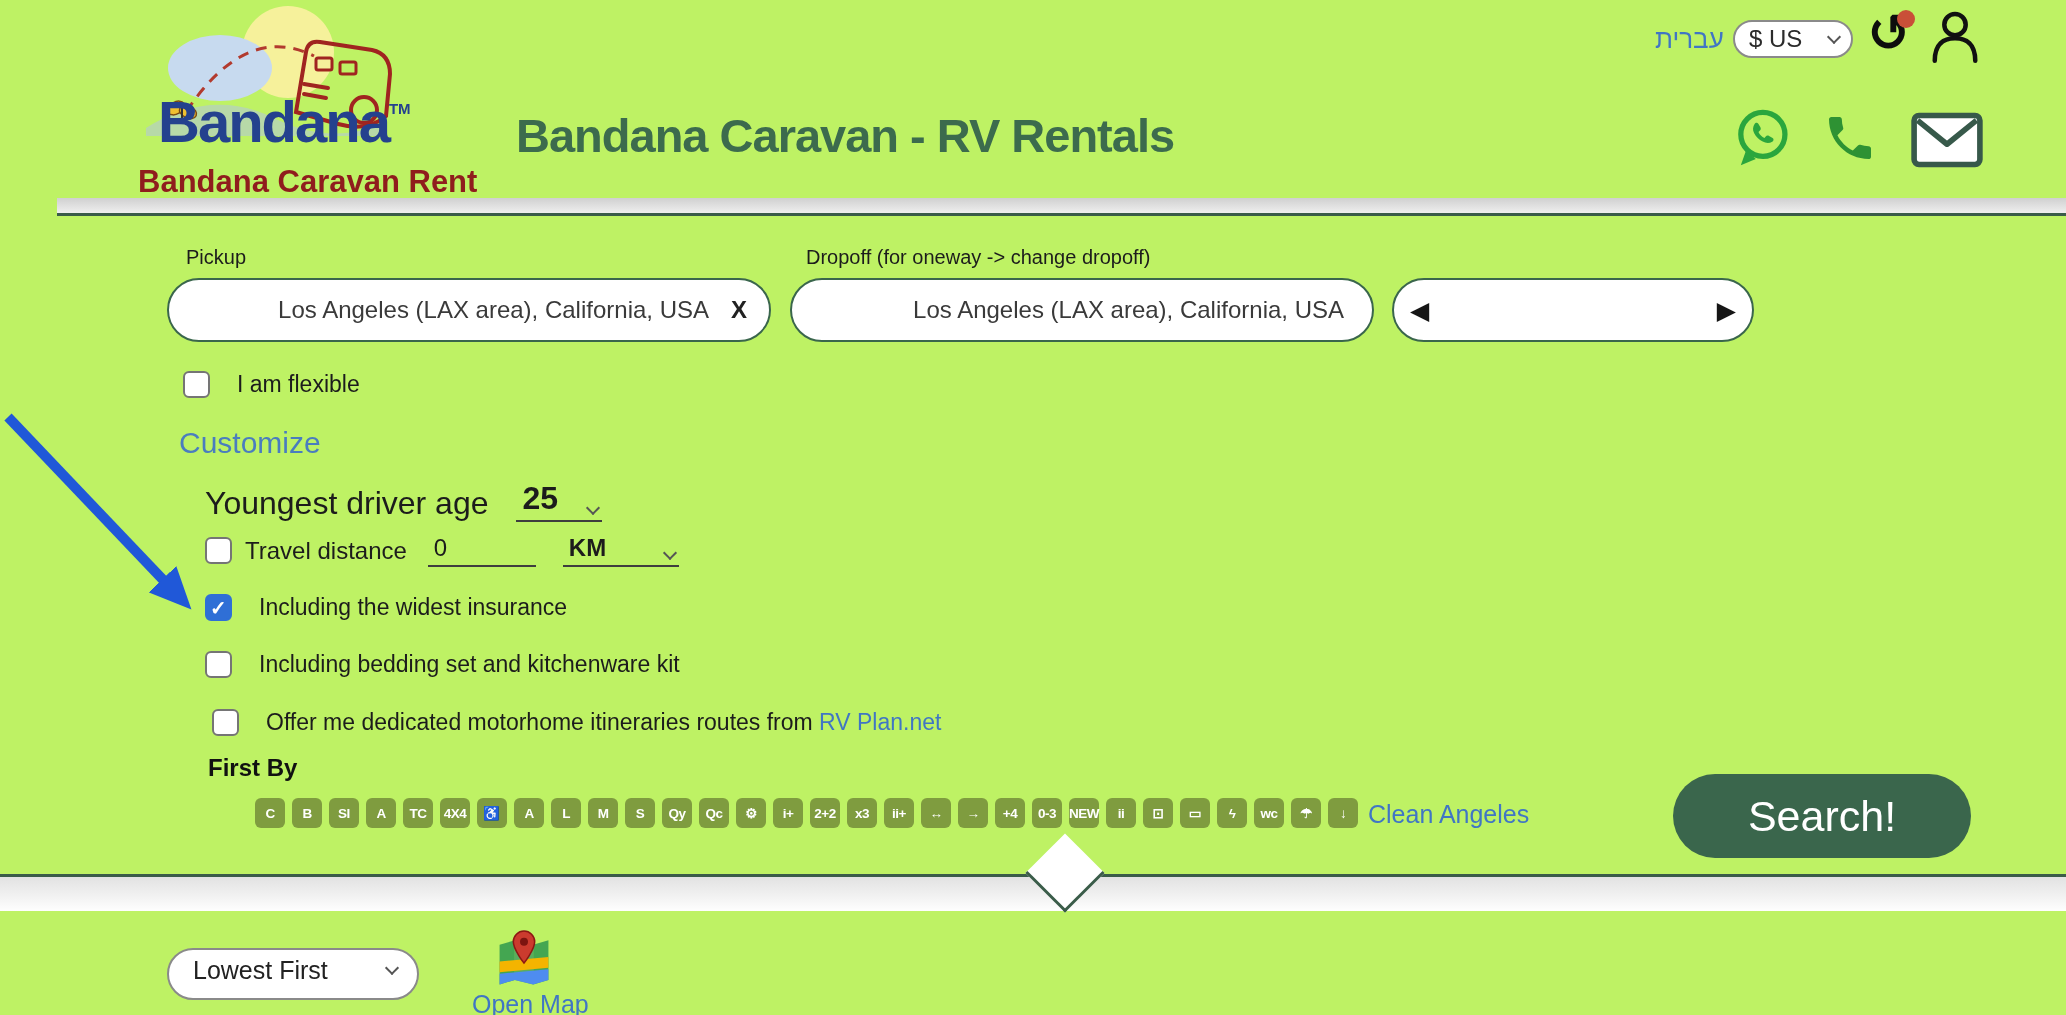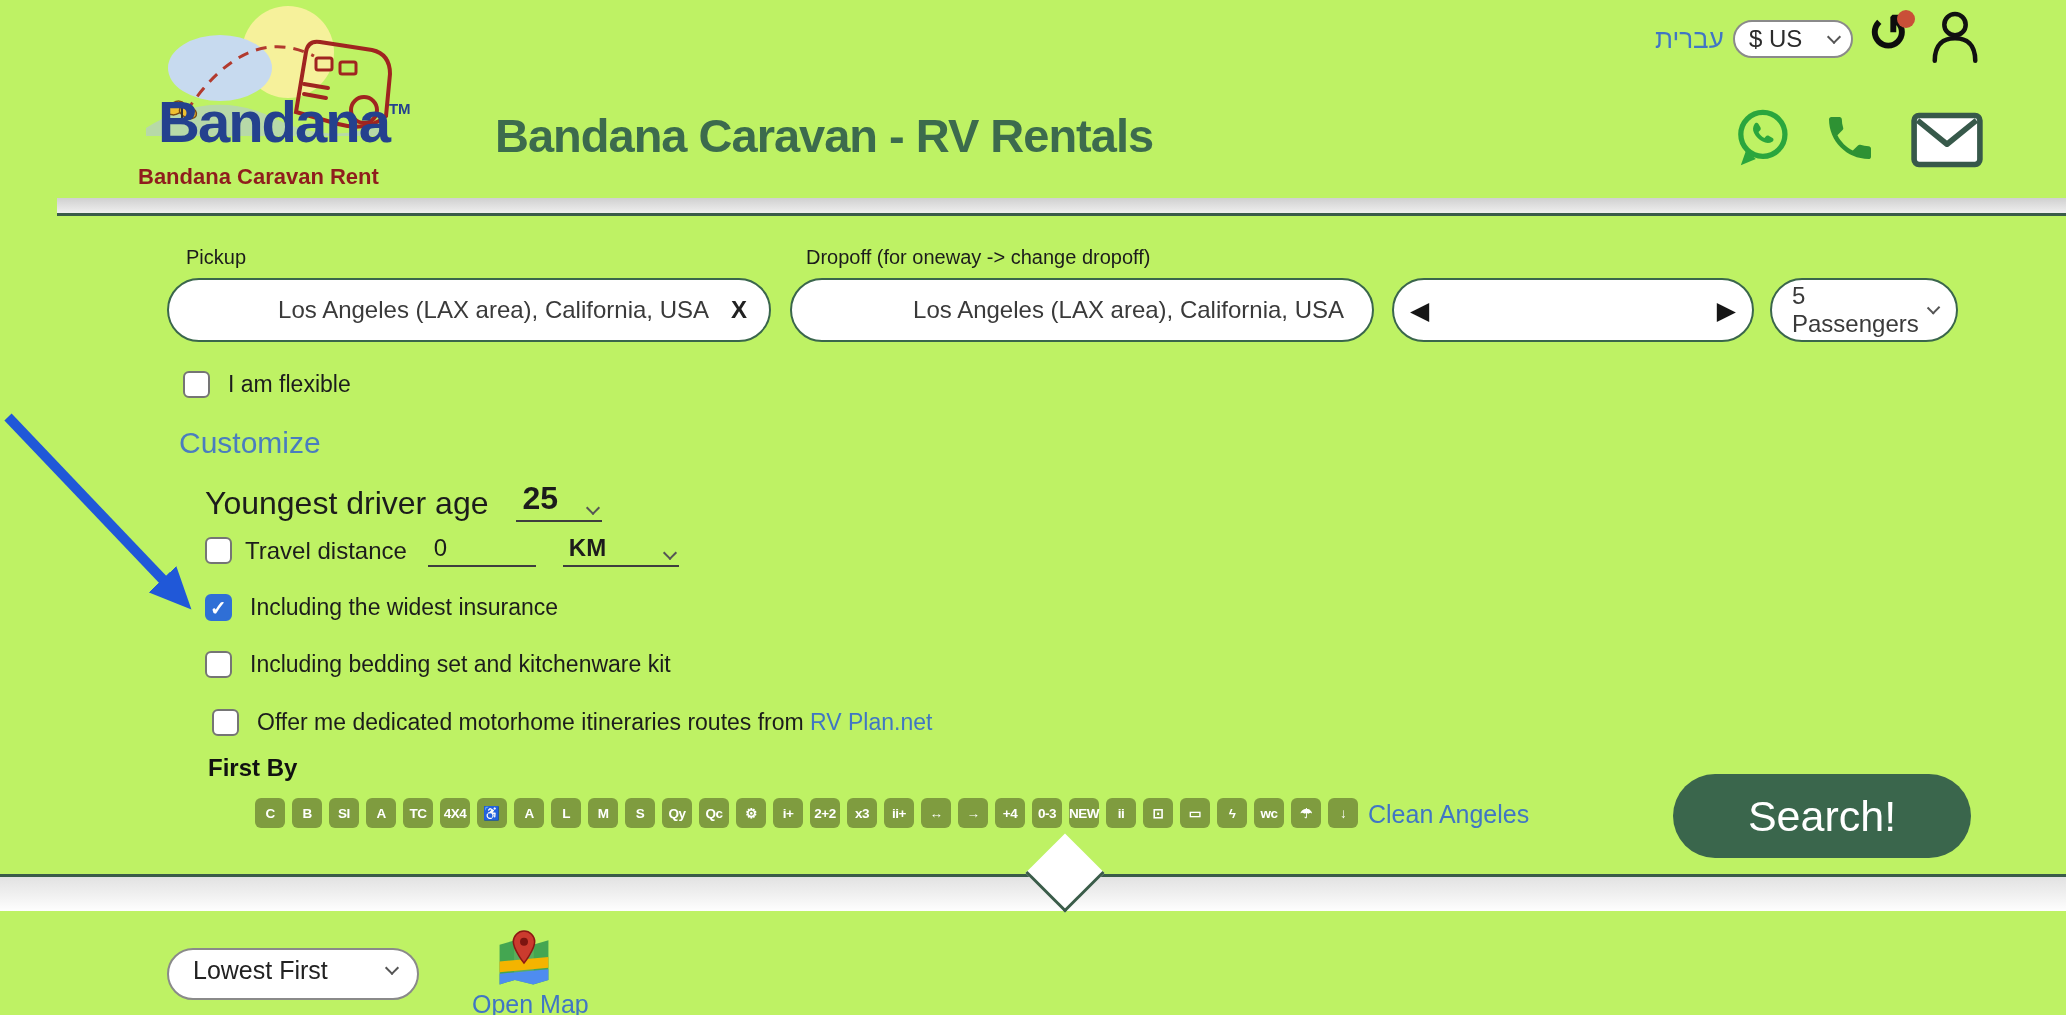--- a/index.html
+++ b/index.html
@@ -15,38 +15,38 @@
           transform:rotate(45deg); margin-top:-4px; }
   .history-btn { position:absolute; left:1860px; top:2px; width:58px; height:64px; font-size:52px; font-weight:bold;
                  color:#0d0d0d; line-height:62px; text-align:center; cursor:pointer; }
   .notif-dot { position:absolute; right:3px; top:8px; width:18px; height:18px; border-radius:50%; background:#c94f38; }
   .person-btn { position:absolute; left:1928px; top:8px; width:54px; height:58px; cursor:pointer; }
 
   .logo-art { position:absolute; left:128px; top:0px; width:292px; height:136px; }
   .brand-word { position:absolute; left:158px; top:88px; font-size:58px; font-weight:bold; color:#24418e;
                 letter-spacing:-2px; z-index:2; }
   .brand-tm { font-size:15px; vertical-align:28px; letter-spacing:0; }
-  .brand-sub { position:absolute; left:138px; top:164px; font-size:22px; font-weight:bold; color:#8f1d1d; z-index:2; }
-
-  .page-title { position:absolute; left:495px; top:108px; font-size:47px; font-weight:bold; color:#3c6b4d;
+  .brand-sub { position:absolute; left:138px; top:164px; font-size:31px; font-weight:bold; color:#8f1d1d; z-index:2; }
+
+  .page-title { position:absolute; left:516px; top:108px; font-size:47px; font-weight:bold; color:#3c6b4d;
                 letter-spacing:-1px; white-space:nowrap; }
 
   .contact-icon { position:absolute; cursor:pointer; }
   .band-top { position:absolute; left:57px; top:198px; width:2009px; height:18px;
               background:linear-gradient(#d0d0d0, #efefef); border-bottom:3px solid #3a5c49; }
 
   
   .field-label { position:absolute; top:246px; font-size:20px; color:#1c1c1c; }
   .pill { position:absolute; top:278px; height:64px; border:2.5px solid #3a664c; border-radius:34px; background:#fff;
           display:flex; align-items:center; font-size:24px; color:#3a3a3a; }
   .pill input { border:none; outline:none; font:inherit; color:#3a3a3a; width:100%; background:transparent;text-align:right; }
   .clear-x { position:absolute; right:22px; font-size:24px; font-weight:bold; color:#222; cursor:pointer; }
   .date-arrow { font-size:25px; color:#161616; cursor:pointer; }
 
-  .checkrow { position:absolute; display:flex; align-items:center; gap:18px; font-size:23px; color:#1c1c1c;text-align:right; }
+  .checkrow { position:absolute; display:flex; align-items:center; gap:27px; font-size:23px; color:#1c1c1c;text-align:right; }
   .cb { width:27px; height:27px; border:2.5px solid #757575; border-radius:6px; background:#fff; flex:0 0 auto;
         cursor:pointer; }
   .cb.checked { background:#2f6fd6; border-color:#2f6fd6; color:#fff; display:flex; align-items:center;
                 justify-content:center; font-size:20px; font-weight:bold; }
   .customize { position:absolute; left:179px; top:426px; font-size:30px; color:#4a7dbf; cursor:pointer; }
 
   .driver-row { position:absolute; left:205px; top:480px; display:flex; align-items:flex-end; font-size:32px; color:#1c1c1c; }
   .uline { border-bottom:2px solid #3e3e3e; display:flex; align-items:flex-end; justify-content:space-between;
            padding:0 4px 3px 6px; cursor:pointer; }
   .uline .chev { margin-bottom:4px; }
@@ -154,24 +154,20 @@
   <label class="field-label" style="left:806px;">Dropoff (for oneway -&gt; change dropoff)</label>
   <div class="pill" style="left:790px; width:584px; padding:0 26px;">
     <input type="text" value="Los Angeles (LAX area), California, USA" style="">
   </div>
 
   <div class="pill" style="left:1392px; width:362px; padding:0 16px; justify-content:space-between; font-size:25px;">
     <span class="date-arrow">◀</span>
     <span class="date-arrow">▶</span>
   </div>
 
-  <div class="pill" style="left:1770px; width:188px; padding:0 18px 0 20px; justify-content:space-between;">
-    <span>5 Passengers</span>
-    <span class="chev"></span>
-  </div>
 
   <div class="checkrow" style="left:183px; top:371px;">
     <span class="cb"></span>
     <span>I am flexible</span>
   </div>
 
   <div class="customize">Customize</div>
 
   <div class="driver-row">
     <span>Youngest driver age</span>

